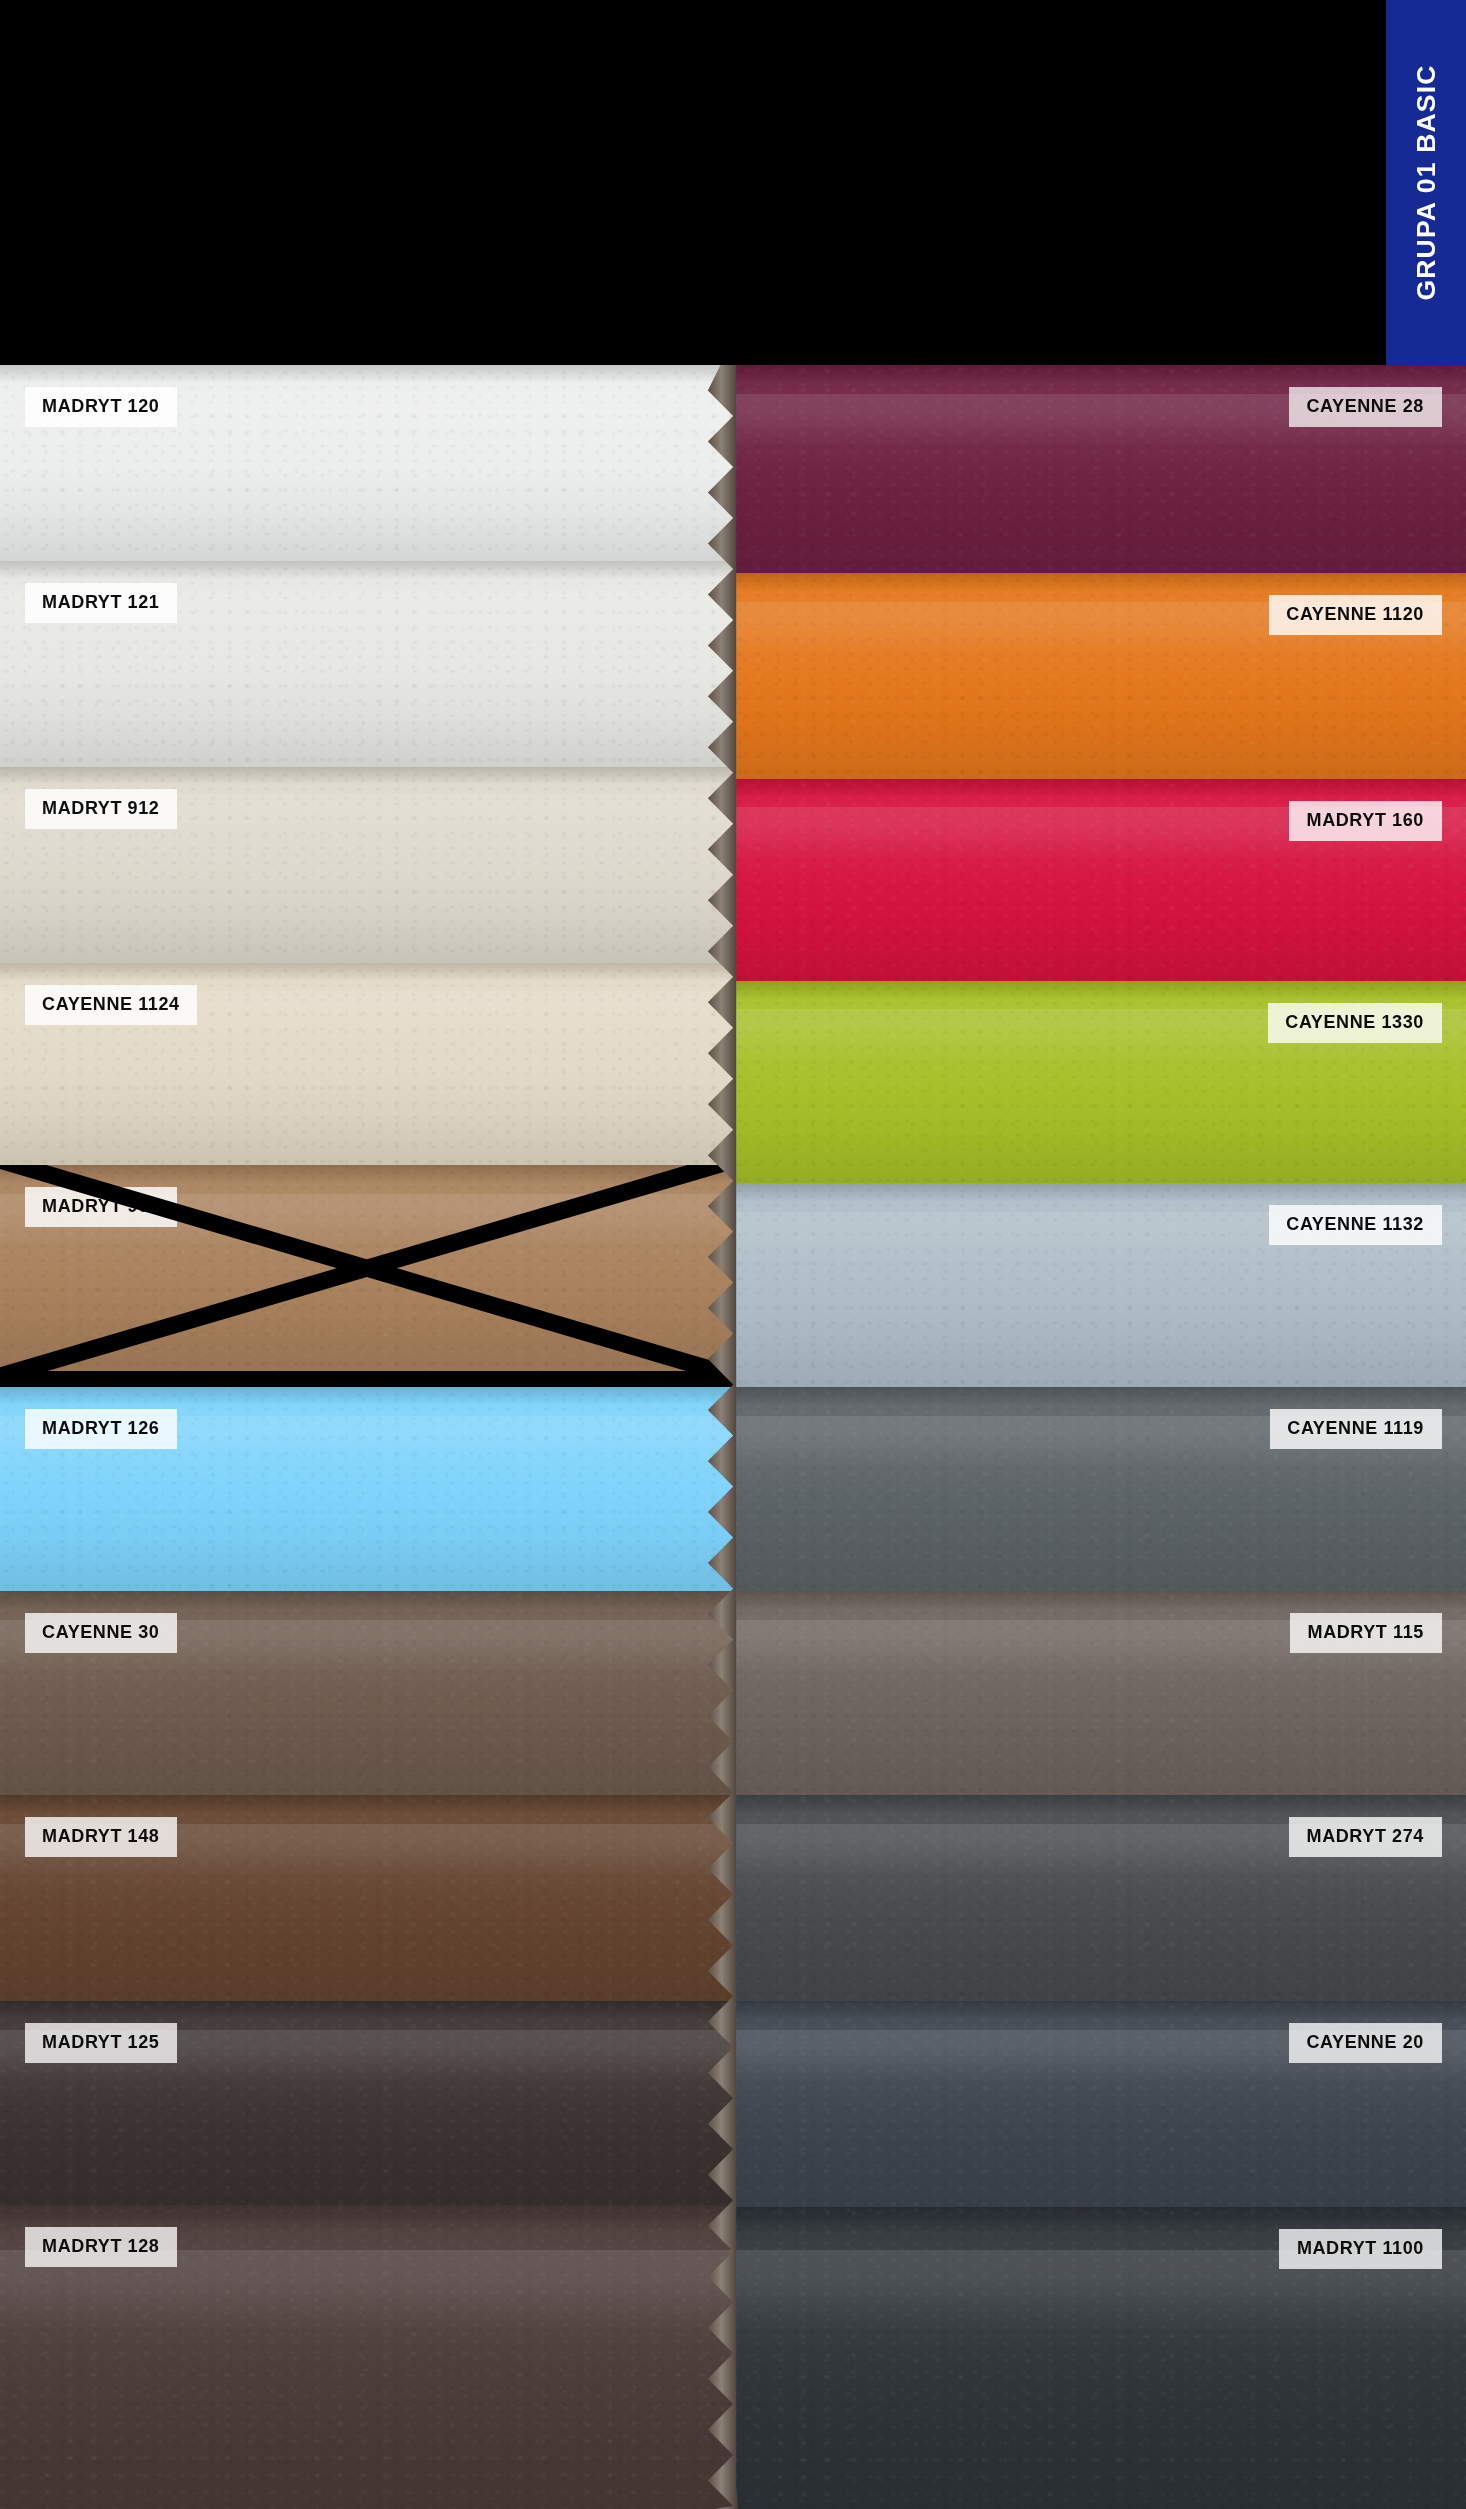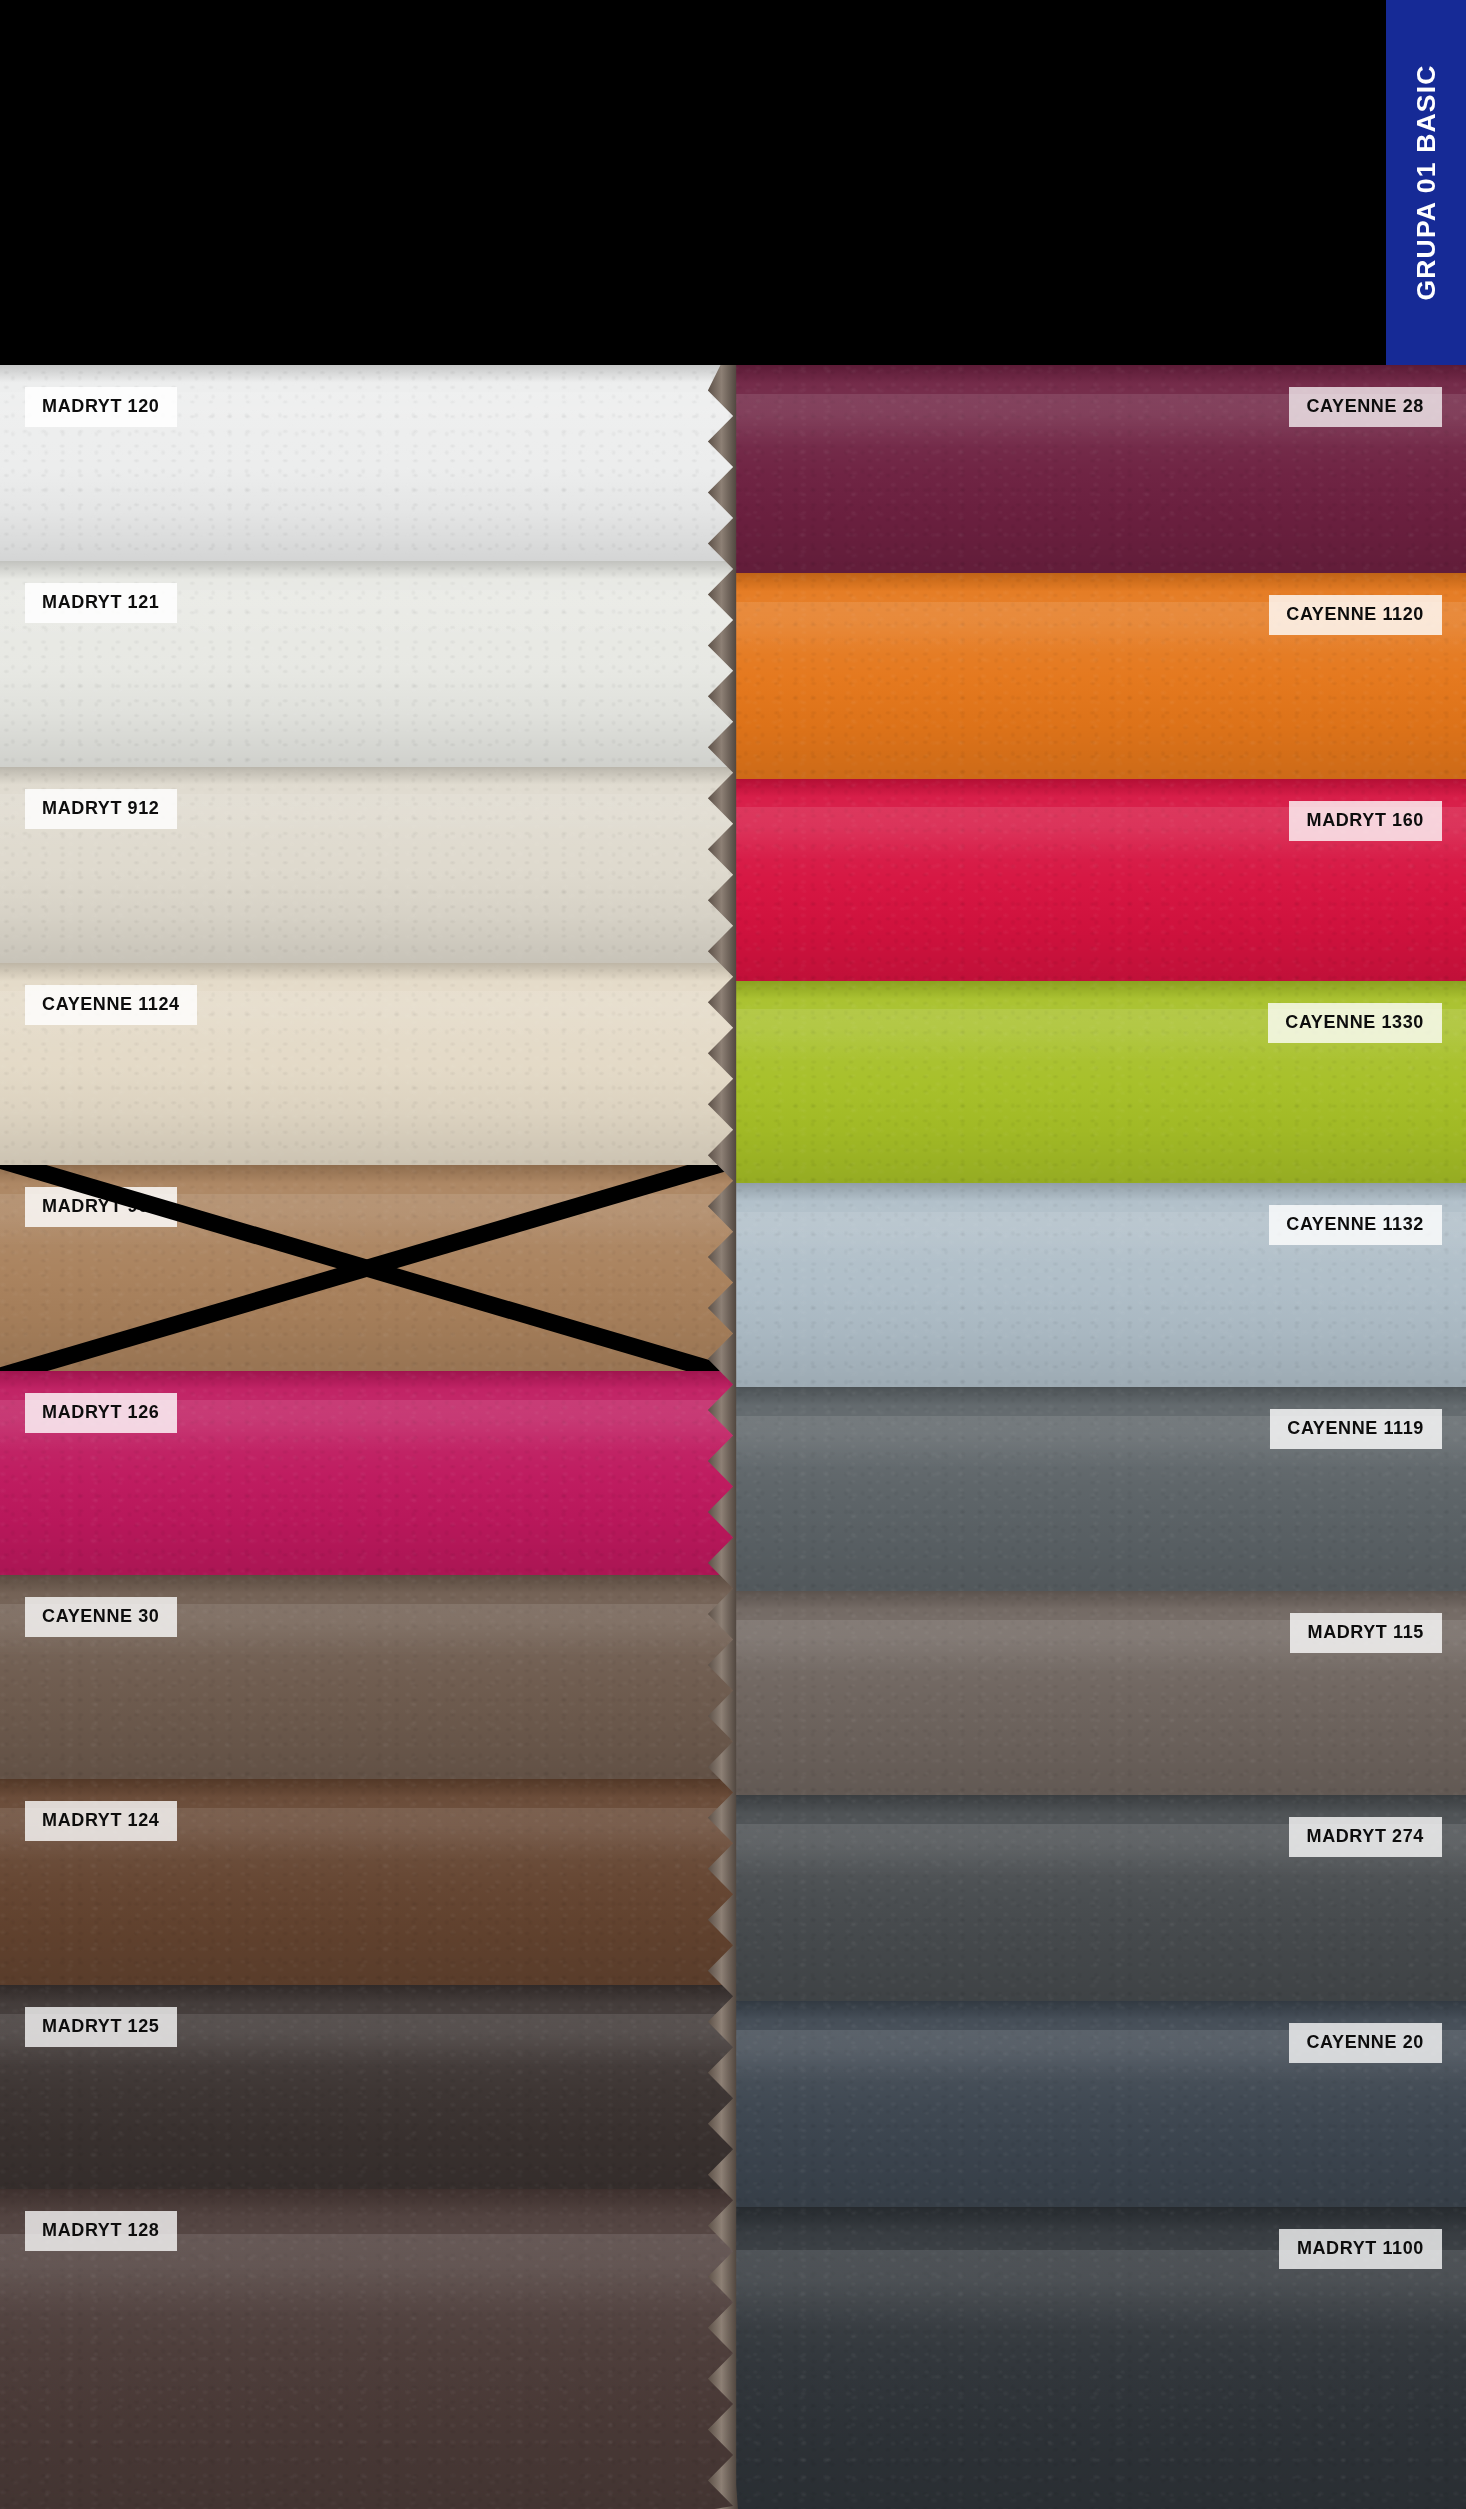--- a/index.html
+++ b/index.html
@@ -146,37 +146,37 @@
       <div class="swatch" style="height: 206px; background: rgb(169, 129, 92);">
         <div class="grain"></div>
         <div class="shade"></div>
         <div class="sheen"></div>
         <div class="chip" style="background: rgba(255, 255, 255, 0.82);">MADRYT 907</div>
         <div class="cross">
           <span class="a"></span>
           <span class="b"></span>
         </div>
       </div>
-      <div class="swatch" style="height: 204px; background: #be185d;">
+      <div class="swatch" style="height: 204px; background: #7dd3fc; margin-top: 16px;">
         <div class="grain"></div>
         <div class="shade"></div>
         <div class="sheen"></div>
         <div class="chip" style="background: rgba(255, 255, 255, 0.8);">MADRYT 126</div>
       </div>
       <div class="swatch" style="height: 204px; background: rgb(109, 90, 77);">
         <div class="grain"></div>
         <div class="shade"></div>
         <div class="sheen"></div>
         <div class="chip" style="background: rgba(255, 255, 255, 0.78);">CAYENNE 30</div>
       </div>
       <div class="swatch" style="height: 206px; background: rgb(99, 67, 47);">
         <div class="grain"></div>
         <div class="shade"></div>
         <div class="sheen"></div>
-        <div class="chip" style="background: rgba(255, 255, 255, 0.78);">MADRYT 124</div>
+        <div class="chip" style="background: rgba(255, 255, 255, 0.78);">MADRYT 148</div>
       </div>
       <div class="swatch" style="height: 204px; background: rgb(58, 50, 48);">
         <div class="grain"></div>
         <div class="shade"></div>
         <div class="sheen"></div>
         <div class="chip" style="background: rgba(255, 255, 255, 0.76);">MADRYT 125</div>
       </div>
       <div class="swatch" style="height: 321px; background: rgb(74, 58, 55);">
         <div class="grain"></div>
         <div class="shade"></div>

